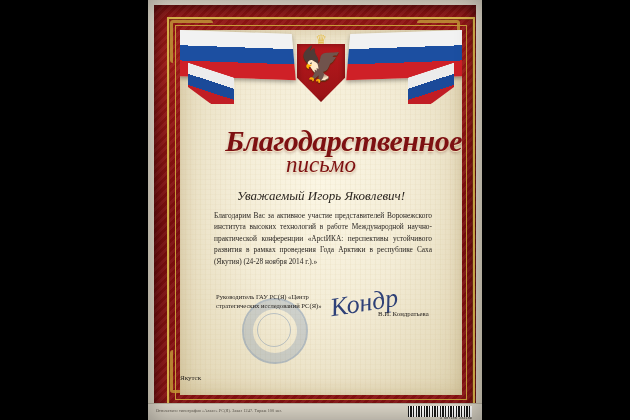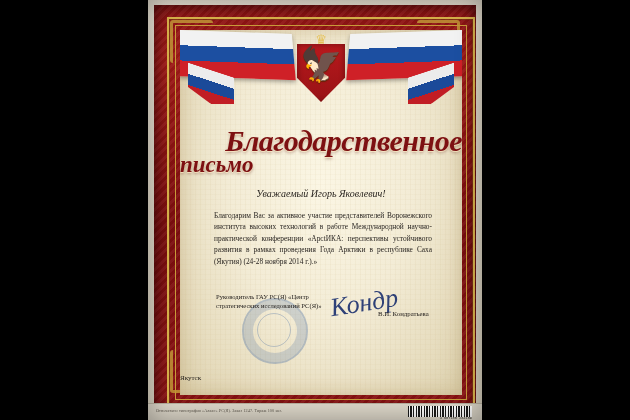--- a/index.html
+++ b/index.html
@@ -182,36 +182,36 @@
     font-size: 30px;
     line-height: 32px;
     color: #7d1012;
     letter-spacing: -0.5px;
     text-shadow: 0 1px 0 rgba(255,240,200,.7), 0 2px 3px rgba(90,20,10,.35);
   }
   .title2 {
     position: absolute;
     left: 0; right: 0;
     top: 122px;
-    text-align: left;
+    text-align: center;
     font-family: "Liberation Serif", serif;
     font-style: italic;
-    font-weight: bold;
+    font-weight: normal;
     font-size: 23px;
     line-height: 26px;
     color: #7d1012;
     text-shadow: 0 1px 0 rgba(255,240,200,.7), 0 2px 3px rgba(90,20,10,.35);
   }
   .salutation {
     position: absolute;
     left: 0; right: 0;
     top: 158px;
     text-align: center;
     font-style: italic;
-    font-size: 10px;
+    font-size: 13px;
     color: #2a2520;
   }
   .bodytext {
     position: absolute;
     left: 34px;
     right: 30px;
     top: 180px;
     font-size: 7.4px;
     line-height: 11.4px;
     color: #231f1c;

